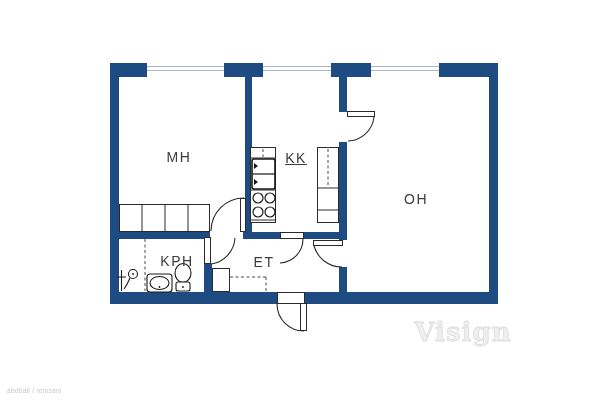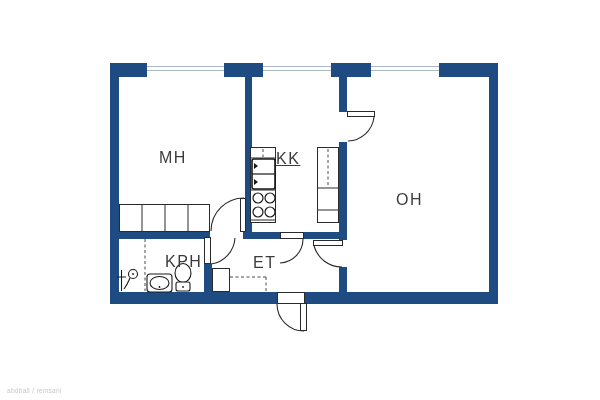--- a/index.html
+++ b/index.html
@@ -5,22 +5,22 @@
   html,body{margin:0;padding:0;background:#ffffff;}
   .canvas{position:relative;width:600px;height:400px;background:#ffffff;overflow:hidden;
           font-family:"Liberation Sans",sans-serif;}
   .wall{position:absolute;background:#1e4c82;}
   .window{position:absolute;background:#ffffff;}
   .window .pane{position:absolute;left:0;right:0;height:1px;background:#a9b7c6;}
   .furn{position:absolute;background:#ffffff;border:1px solid #2a2a2a;}
   .leaf{position:absolute;background:#ffffff;border:1px solid #2a2a2a;}
   .gapd{position:absolute;background:#ffffff;border:1px solid #2a2a2a;}
   svg.overlay{position:absolute;left:0;top:0;pointer-events:none;}
-  .room-label{position:absolute;color:#3c3c3c;font-size:16px;letter-spacing:1.5px;
-              text-align:left;white-space:nowrap;}
+  .room-label{position:absolute;color:#3c3c3c;font-size:14px;letter-spacing:1.5px;
+              text-align:center;white-space:nowrap;}
   .brand{position:absolute;left:413px;top:317px;width:100px;text-align:center;
          font-family:"DejaVu Serif",serif;font-weight:700;font-size:26px;
          color:#efefef;-webkit-text-stroke:0.8px #dcdcdc;letter-spacing:1px;}
   .fineprint{position:absolute;left:7px;top:387px;font-size:6.5px;color:#c7c7c7;
              letter-spacing:0.3px;filter:blur(0.4px);}
 </style>
 </head>
 <body>
 
 <div class="canvas">
@@ -123,18 +123,19 @@
     <g fill="#ffffff" stroke="#1a1a1a" stroke-width="1.1">
       <ellipse cx="183" cy="273" rx="8" ry="9.5"></ellipse>
       <rect x="176" y="282" width="14" height="9" rx="2"></rect>
       <circle cx="183" cy="287" r="0.9" fill="#1a1a1a" stroke="none"></circle>
     </g>
   </svg>
 
   <div class="room-label" style="left:159px;top:149px;width:40px;">MH</div>
   <div class="room-label" style="left:276px;top:150px;width:40px;text-decoration:underline;">KK</div>
   <div class="room-label" style="left:396px;top:191px;width:40px;">OH</div>
-  <div class="room-label" style="left:165px;top:253px;width:50px;">KPH</div>
-  <div class="room-label" style="left:253px;top:254px;width:40px;">ET</div>
+  <div class="room-label" style="left:152px;top:253px;width:50px;">KPH</div>
+  <div class="room-label" style="left:244px;top:254px;width:40px;">ET</div>
 
+  <div class="brand">Visign</div>
   <div class="fineprint">abdball / remsani</div>
 
 </div>
 
 </body></html>

